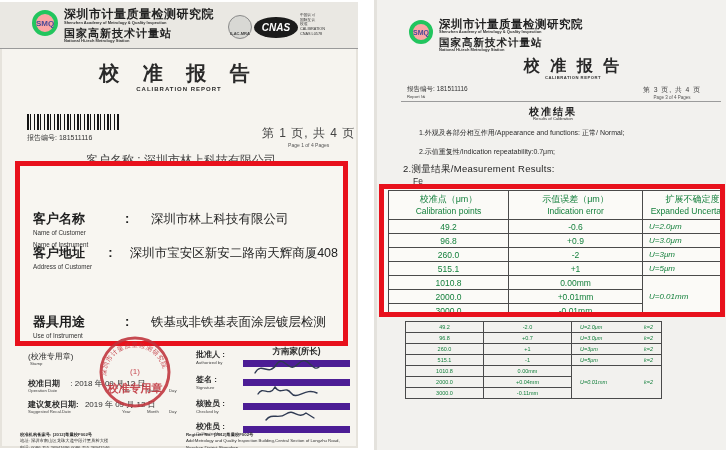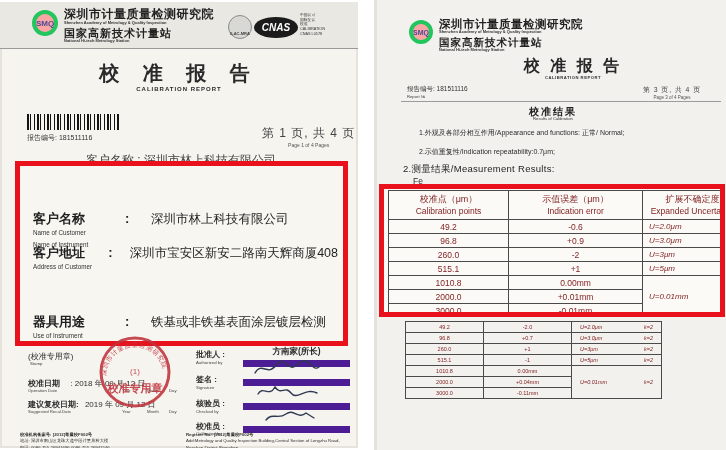--- a/index.html
+++ b/index.html
@@ -57,21 +57,21 @@
   
   .r-title-cn { font-size:16px; font-weight:bold; letter-spacing:3px; color:#272727; text-align:center; }
   .r-title-en { font-size:4.2px; font-weight:bold; color:#333; text-align:center; letter-spacing:.5px; }
   .hline { height:1px; background:#9b9b9b; }
   .res-cn { font-size:10px; font-weight:bold; letter-spacing:2px; color:#222; text-align:center; }
   .res-en { font-size:4.2px; color:#333; text-align:center; }
   .item7  { font-size:7px; color:#2c2c2c; white-space:nowrap; }
   .item95 { font-size:9.5px; color:#1e1e1e; white-space:nowrap; letter-spacing:.3px; }
 
   table.meas { border-collapse:collapse; table-layout:fixed; background:transparent; }
-  table.meas th, table.meas td { border:1px solid #4a4a4a; text-align:center; padding:0; color:#7f1d1d; }
+  table.meas th, table.meas td { border:1px solid #4a4a4a; text-align:center; padding:0; color:#15803d; }
   .big-wrap { overflow:hidden; }
   table.big { width:354px; margin-left:4px; margin-top:1px; }
   table.big th { height:28px; font-weight:normal; }
   table.big td { height:13px; font-size:8.5px; white-space:nowrap; }
   table.big .th-cn { font-size:9px; line-height:1.3; }
   table.big .th-en { font-size:8.5px; line-height:1.2; }
   table.big col.c1 { width:120px; } table.big col.c2 { width:134px; } table.big col.c3 { width:100px; }
   .ucell { display:flex; justify-content:space-between; padding:0 6px; align-items:center; height:100%; }
   .uval, .kval { font-style:italic; font-size:8px; white-space:nowrap; }
 

